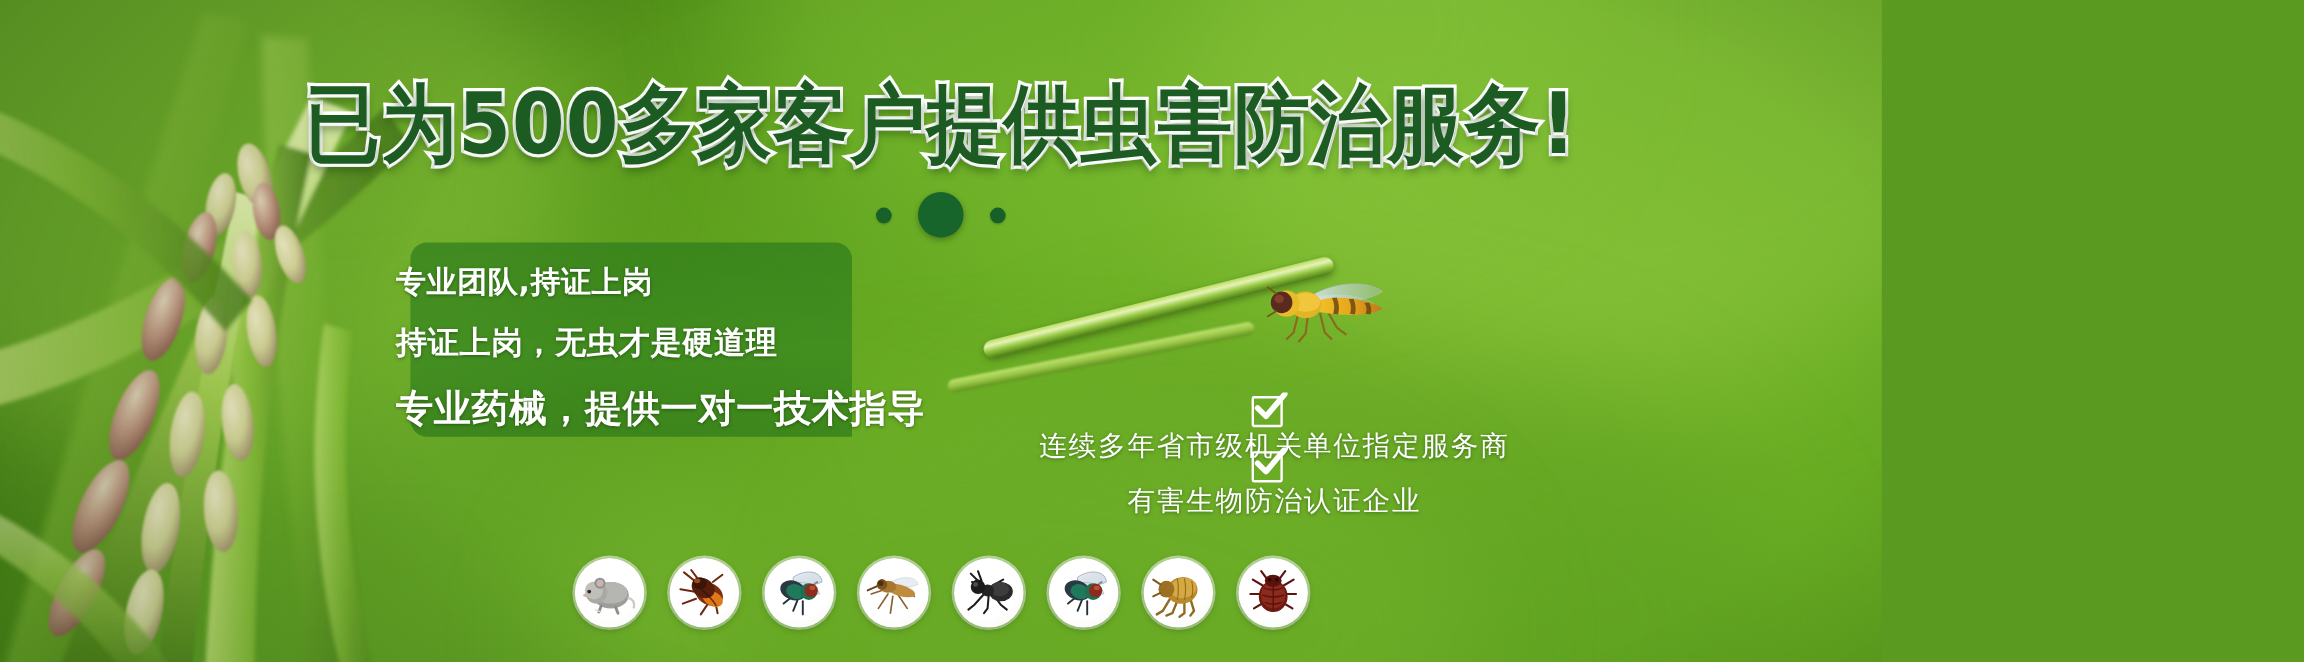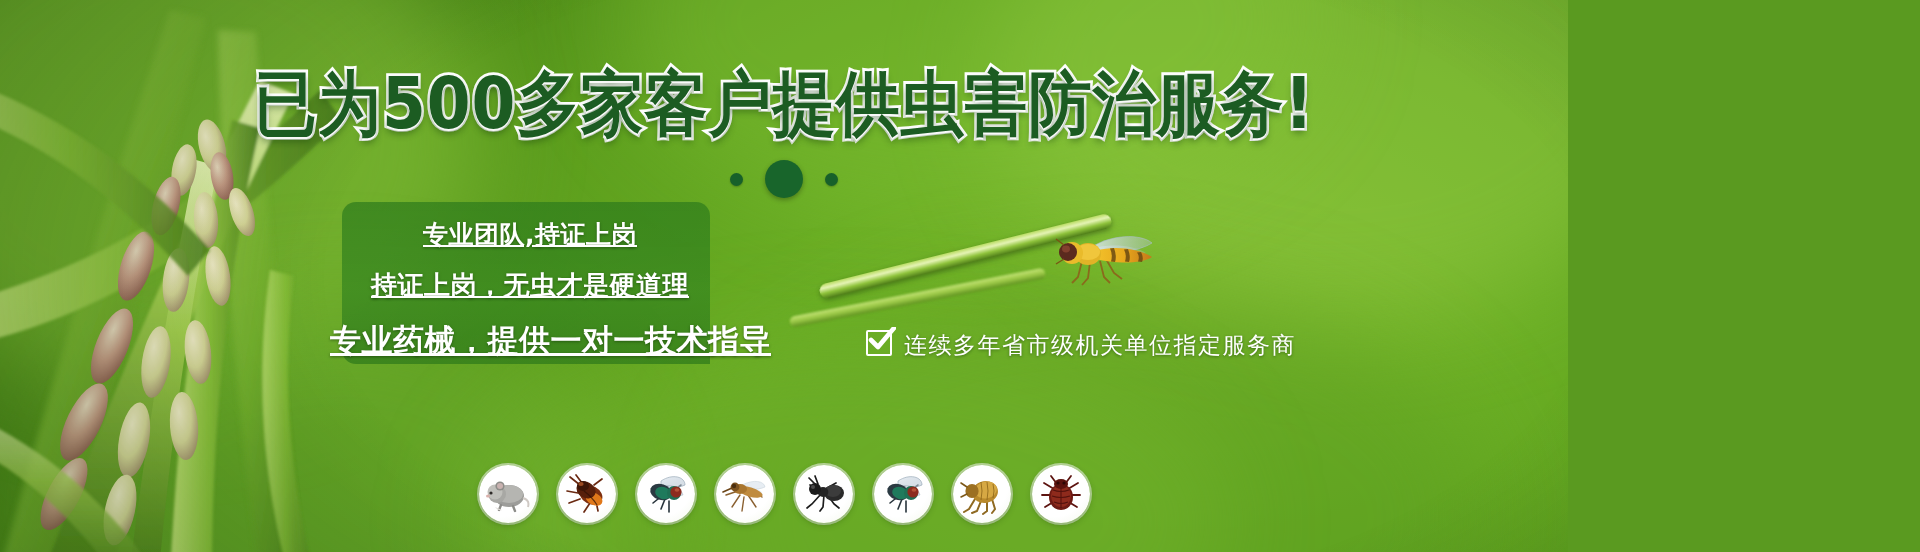--- a/index.html
+++ b/index.html
@@ -79,30 +79,28 @@
     border-radius:14px 14px 0 14px;
   }
   .panel-lines {
     position:absolute; left:330px; top:208px; width:400px; height:160px;
     display:flex; flex-direction:column; justify-content:space-between;
     padding:10px 0 6px 0;
   }
   .pl {
     color:#ffffff; font-weight:bold; white-space:nowrap;
     text-shadow:0 1px 3px rgba(18,50,8,.55);
-    text-align:center;
-    text-decoration:underline;
   }
   .pl.l1 { font-size:25px; letter-spacing:.5px; }
   .pl.l2 { font-size:26px; letter-spacing:.5px; }
   .pl.l3 { font-size:31px; letter-spacing:.5px; }
 
   
   .checks { position:absolute; left:866px; top:330px; }
-  .crow { display:flex; align-items:flex-start; height:46px; }
+  .crow { display:flex; align-items:center; height:46px;flex-direction:column; }
   .cbox { width:26px; height:26px; flex:0 0 26px; position:relative; margin-right:12px; }
   .cbox .sq { position:absolute; inset:0; border:2px solid #fff; border-radius:2px; }
   .cbox .tick {
     position:absolute; left:2px; top:-3px; width:28px; height:24px;
   }
   .ctext { color:#fff; font-size:23px; letter-spacing:1.5px; white-space:nowrap;
            text-shadow:0 1px 3px rgba(18,50,8,.5); }
 
   
   .pests { position:absolute; left:0; right:0; top:465px; display:flex; justify-content:center; gap:21px; }
@@ -275,20 +273,29 @@
   <div class="checks">
     <div class="crow">
       <span class="cbox">
         <span class="sq"></span>
         <svg class="tick" viewBox="0 0 28 24">
           <path d="M3 13 L 10 20 L 26 1" fill="none" stroke="#ffffff" stroke-width="4.6" stroke-linecap="round" stroke-linejoin="round"></path>
         </svg>
       </span>
       <span class="ctext">连续多年省市级机关单位指定服务商</span>
     </div>
+    <div class="crow">
+      <span class="cbox">
+        <span class="sq"></span>
+        <svg class="tick" viewBox="0 0 28 24">
+          <path d="M3 13 L 10 20 L 26 1" fill="none" stroke="#ffffff" stroke-width="4.6" stroke-linecap="round" stroke-linejoin="round"></path>
+        </svg>
+      </span>
+      <span class="ctext">有害生物防治认证企业</span>
+    </div>
   </div>
 
   <div class="pests">
 
     <span class="pest" title="鼠">
       <svg width="46" height="40" viewBox="0 0 46 40">
         <ellipse cx="24" cy="22" rx="15" ry="11" fill="#9d9d9a"></ellipse>
         <ellipse cx="24" cy="20" rx="14" ry="9" fill="#b5b5b1"></ellipse>
         <circle cx="12" cy="20" r="9" fill="#a8a8a4"></circle>
         <circle cx="10" cy="18" r="7.5" fill="#c0c0bb"></circle>

